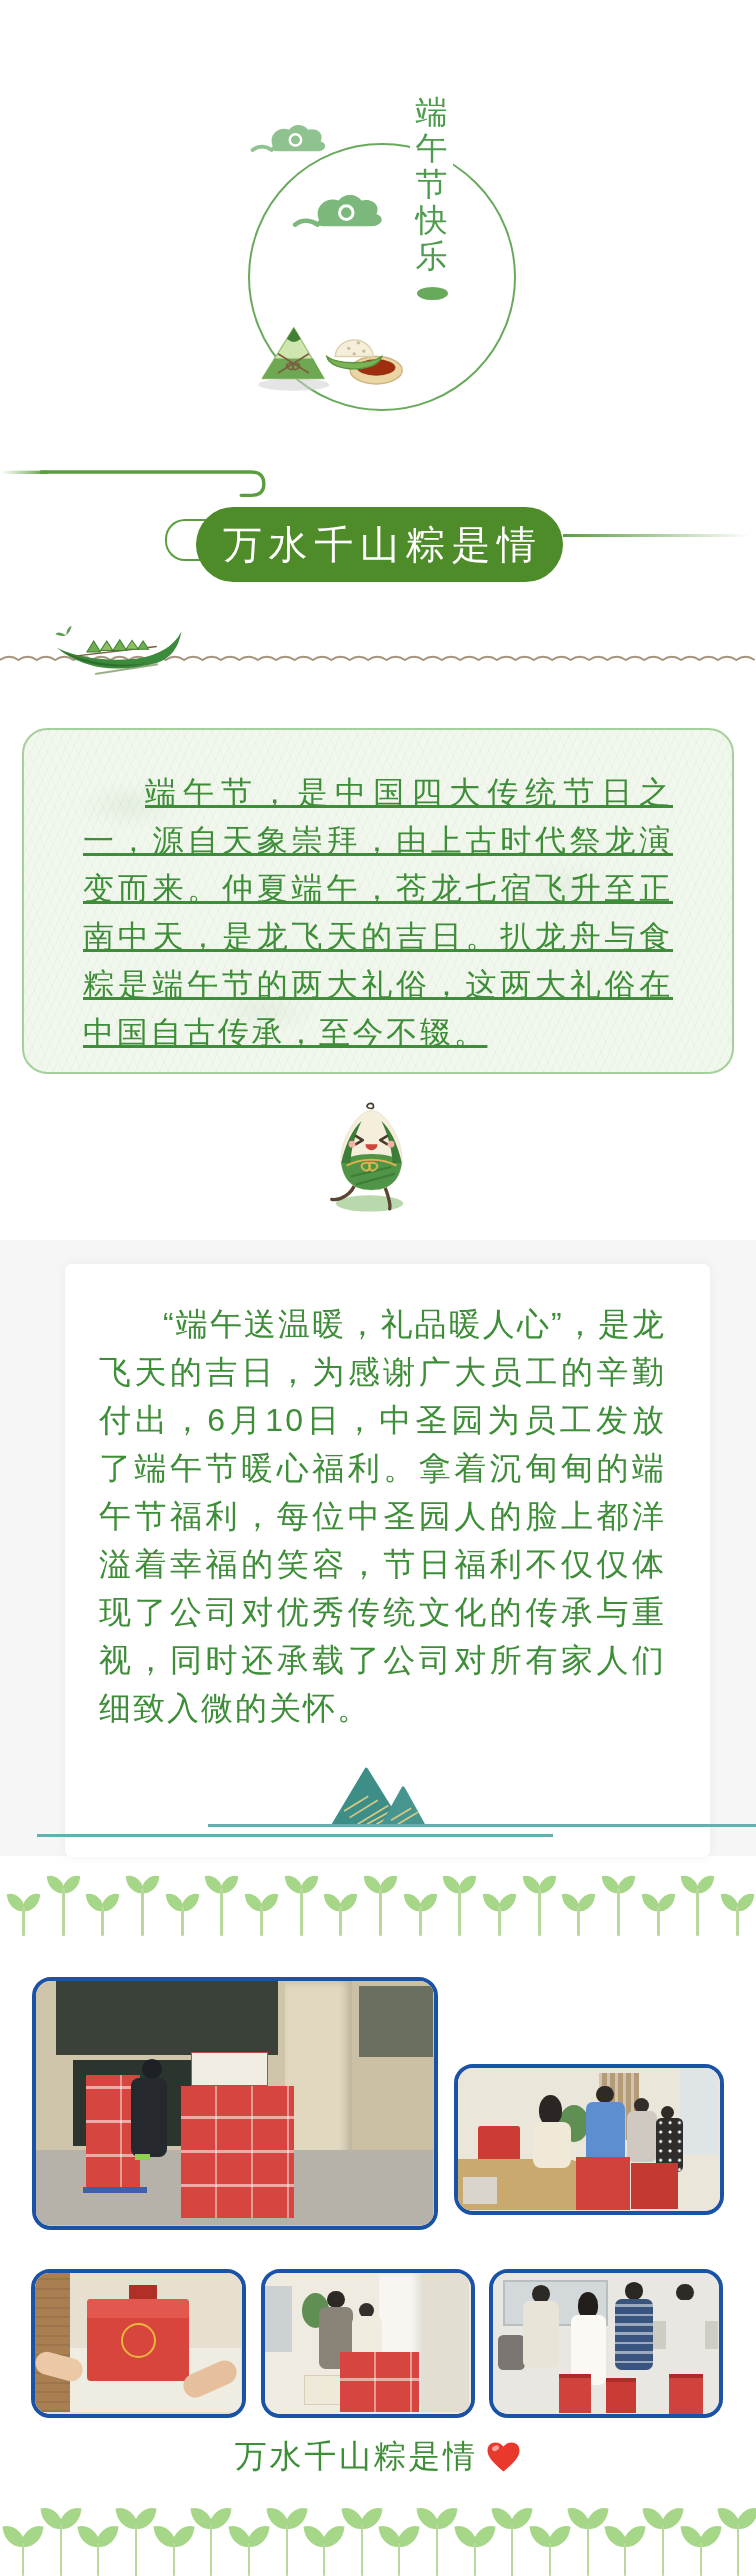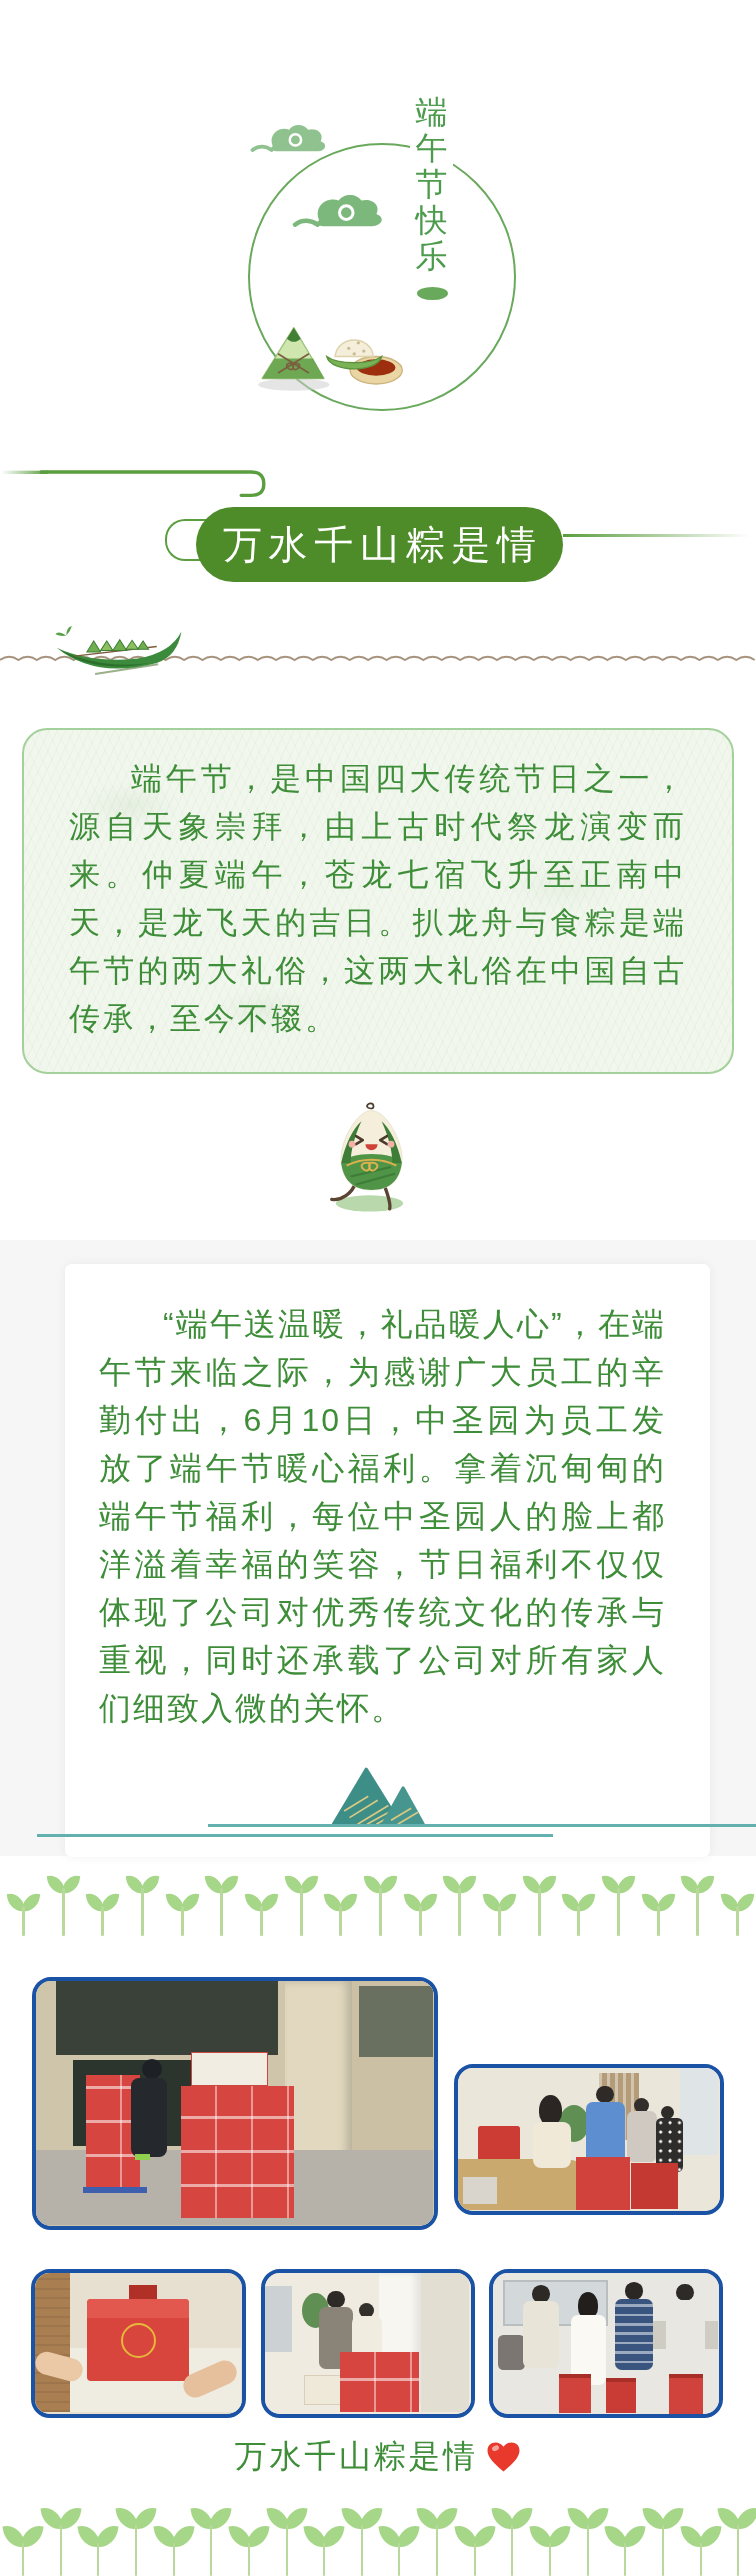--- a/index.html
+++ b/index.html
@@ -35,22 +35,22 @@
   
   .intro-card{left:22px;top:728px;width:712px;height:346px;box-sizing:border-box;
       border:2px solid #a3d09b;border-radius:25.5px;padding:21.5px 42px;
       background-color:#f2f7ee;
       background-image:
         radial-gradient(ellipse 87px 40px at 15% 22%, rgba(150,190,140,.14), transparent 60%),
         radial-gradient(ellipse 101px 47px at 76% 46%, rgba(150,190,140,.11), transparent 60%),
         radial-gradient(ellipse 94px 40px at 34% 82%, rgba(150,190,140,.13), transparent 60%),
         repeating-linear-gradient(115deg, rgba(140,180,130,.07) 0 1.3px, transparent 1.3px 7.4px),
         repeating-linear-gradient(65deg, rgba(140,180,130,.05) 0 1.3px, transparent 1.3px 8.7px);}
-  .intro-card p{margin:3px;font-size:31px;line-height:48px;letter-spacing:2.7px;color:#3e8d38;
-      text-align:justify;text-indent:2em;}
+  .intro-card p{margin:17px;font-size:31px;line-height:48px;letter-spacing:2.7px;color:#3e8d38;
+      text-align:justify;text-indent:2em;text-decoration:underline;}
 
   .mascot{left:321px;top:1101px;width:101px;height:116px;}
 
   
   .gray-band{left:0;top:1240px;width:756px;height:616px;background:#f6f6f6;}
   .news-card{left:65px;top:1264px;width:645px;height:593px;background:#fff;border-radius:6.7px;
              box-shadow:0 0 10.8px rgba(0,0,0,.06);box-sizing:border-box;padding:36px 44px 0 34px;}
   .news-card p{margin:0;font-size:32px;line-height:48px;letter-spacing:2px;color:#3e8d38;
       text-align:justify;text-indent:2em;}
   .mountains{left:328px;top:1764px;width:102px;height:63px;z-index:2;}
@@ -178,21 +178,21 @@
     <path d="M72 92 c-10 -2 -16 4 -8 10 c6 4 10 -2 8 -10 Z M72 92 c10 -2 16 4 8 10 c-6 4 -10 -2 -8 -10 Z" fill="none" stroke="#dcb14e" stroke-width="3"></path>
     <path d="M52 52 l10 6 l-10 6 M98 52 l-10 6 l10 6" stroke="#4a3b2c" stroke-width="4" fill="none" stroke-linecap="round" stroke-linejoin="round"></path>
     <path d="M66 64 a9 9 0 0 0 18 0 Z" fill="#cf4338"></path>
     <circle cx="46" cy="64" r="5" fill="#f2b1a6"></circle>
       <circle cx="104" cy="64" r="5" fill="#f2b1a6"></circle>
     <path d="M68 8 c2 -6 10 -6 10 0 c0 4 -8 4 -10 0" stroke="#4a3b2c" stroke-width="2.5" fill="none"></path>
   </svg>
 
   <div class="abs gray-band"></div>
   <div class="abs news-card">
-    <p>“端午送温暖，礼品暖人心”，在端午节来临之际，为感谢广大员工的辛勤付出，6月10日，中圣园为员工发放了端午节暖心福利。拿着沉甸甸的端午节福利，每位中圣园人的脸上都洋溢着幸福的笑容，节日福利不仅仅体现了公司对优秀传统文化的传承与重视，同时还承载了公司对所有家人们细致入微的关怀。</p>
+    <p>“端午送温暖，礼品暖人心”，是龙飞天的吉日，为感谢广大员工的辛勤付出，6月10日，中圣园为员工发放了端午节暖心福利。拿着沉甸甸的端午节福利，每位中圣园人的脸上都洋溢着幸福的笑容，节日福利不仅仅体现了公司对优秀传统文化的传承与重视，同时还承载了公司对所有家人们细致入微的关怀。</p>
   </div>
   <svg class="abs mountains" viewBox="0 0 152 94">
     <path d="M8 90 L57 8 L108 90 Z" fill="#3e8e88" stroke="#3e8e88" stroke-width="5" stroke-linejoin="round"></path>
     <path d="M24 70 L60 48 M32 80 L74 54 M44 90 L90 62 M58 90 L98 68 M72 90 L104 72" stroke="#d9c983" stroke-width="2.5"></path>
     <path d="M82 90 L112 36 L142 90 Z" fill="#47958f" stroke="#47958f" stroke-width="5" stroke-linejoin="round"></path>
     <path d="M94 84 L124 66 M104 90 L134 72" stroke="#d9c983" stroke-width="2.5"></path>
   </svg>
   <div class="abs teal1"></div>
   <div class="abs teal2"></div>
 

